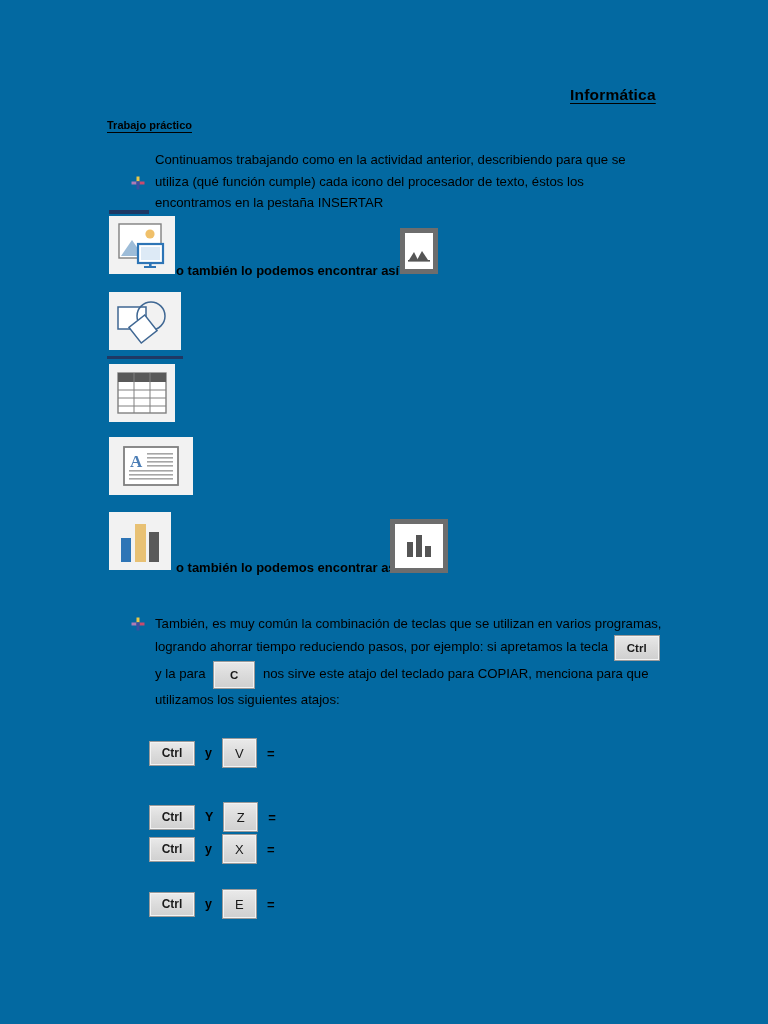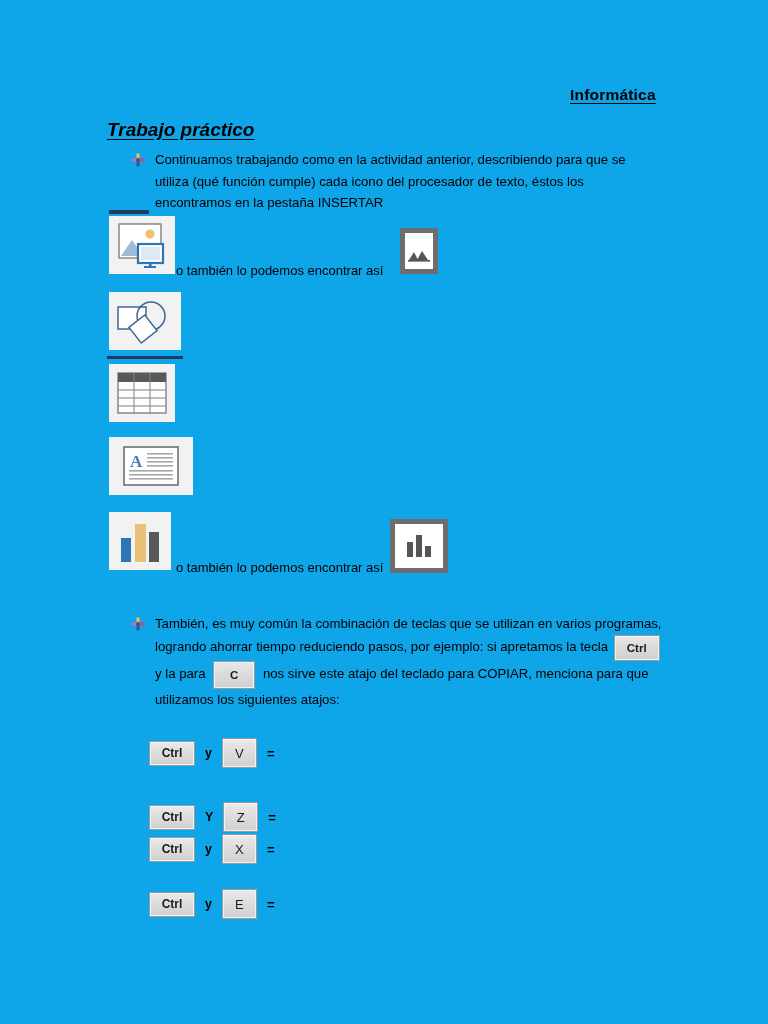--- a/index.html
+++ b/index.html
@@ -15,43 +15,42 @@
     font-family: "Liberation Sans", "DejaVu Sans", sans-serif;
     color: #000000;
     overflow: hidden;
   }
 
   .page {
     position: absolute;
     left: 0; top: 0;
     width: 768px;
     height: 1024px;
-    background: #0ea5e9;
+    background: #0369a1;
   }
 
   
   .doc-title {
     position: absolute;
     left: 570px;
     top: 86px;
     font-size: 15.5px;
     font-weight: bold;
     letter-spacing: 0.2px;
     text-decoration: underline;
     text-underline-offset: 3px;
     white-space: nowrap;
   }
 
   .doc-subtitle {
     position: absolute;
     left: 107px;
     top: 119px;
-    font-size: 19px;
-    font-weight: bold;
-    font-style: italic;
+    font-size: 11px;
+    font-weight: bold;
     text-decoration: underline;
     text-underline-offset: 3px;
     white-space: nowrap;
   }
 
   
   .bullet-block {
     position: absolute;
     display: flex;
     align-items: flex-start;
@@ -65,21 +64,21 @@
     position: relative;
   }
   .bullet-marker svg { display: block; }
 
   .bullet-text {
     font-size: 13.2px;
     line-height: 21.5px;
     color: #000;
   }
 
-  #bullet-1 { left: 131px; top: 149px; width: 530px; }
+  #bullet-1 { left: 131px; top: 149px; width: 530px; align-items: center; }
   #bullet-2 { left: 131px; top: 613px; width: 540px; }
 
   .inline-key {
     display: inline-block;
     vertical-align: middle;
     background: linear-gradient(to bottom, #e8e8e8 0%, #dcdcdc 45%, #cfcfcf 100%);
     border: 1px solid #9a9a9a;
     box-shadow: inset 0 0 0 1px #f2f2f2;
     font-size: 11.5px;
     font-weight: bold;
@@ -100,21 +99,21 @@
   }
   .tile-rule {
     position: absolute;
     height: 2px;
     background: #1f3864;
   }
 
   .caption {
     position: absolute;
     font-size: 13px;
-    font-weight: normal;
+    font-weight: bold;
     color: #000;
     white-space: nowrap;
     text-align: right;
   }
 
   .frame-icon {
     position: absolute;
     box-sizing: border-box;
     background: #ffffff;
     border: 5px solid #6d6d6d;

